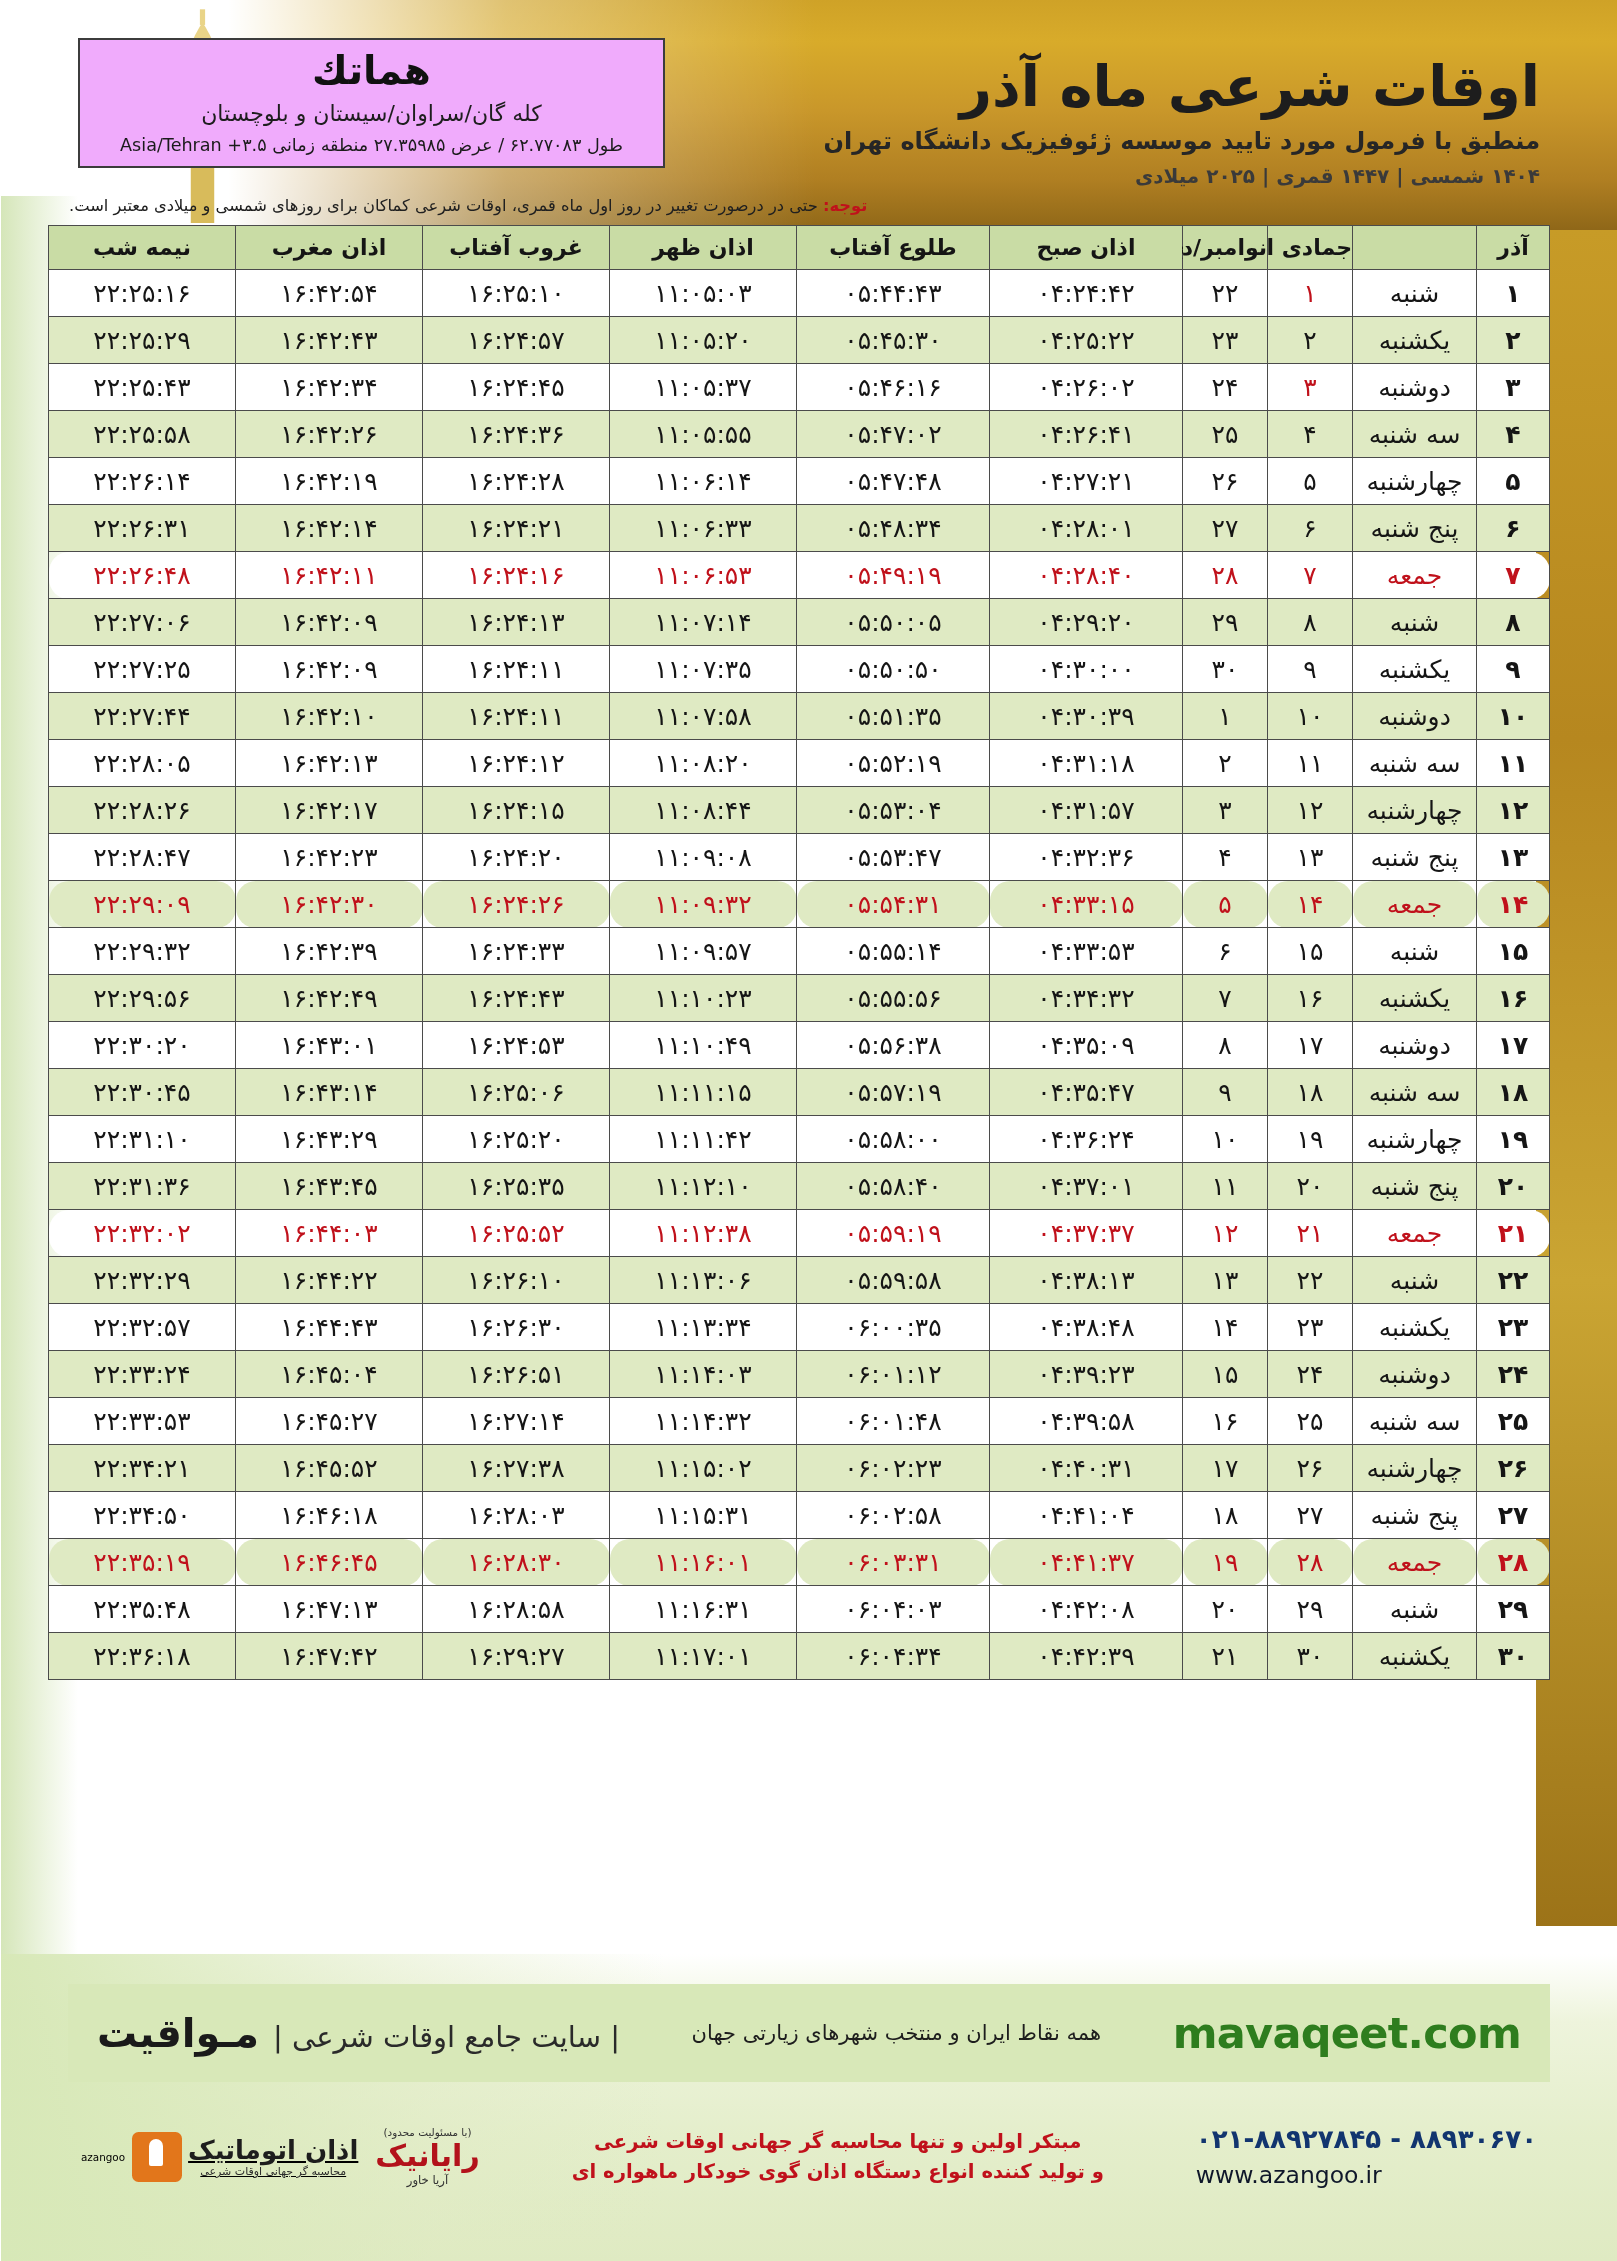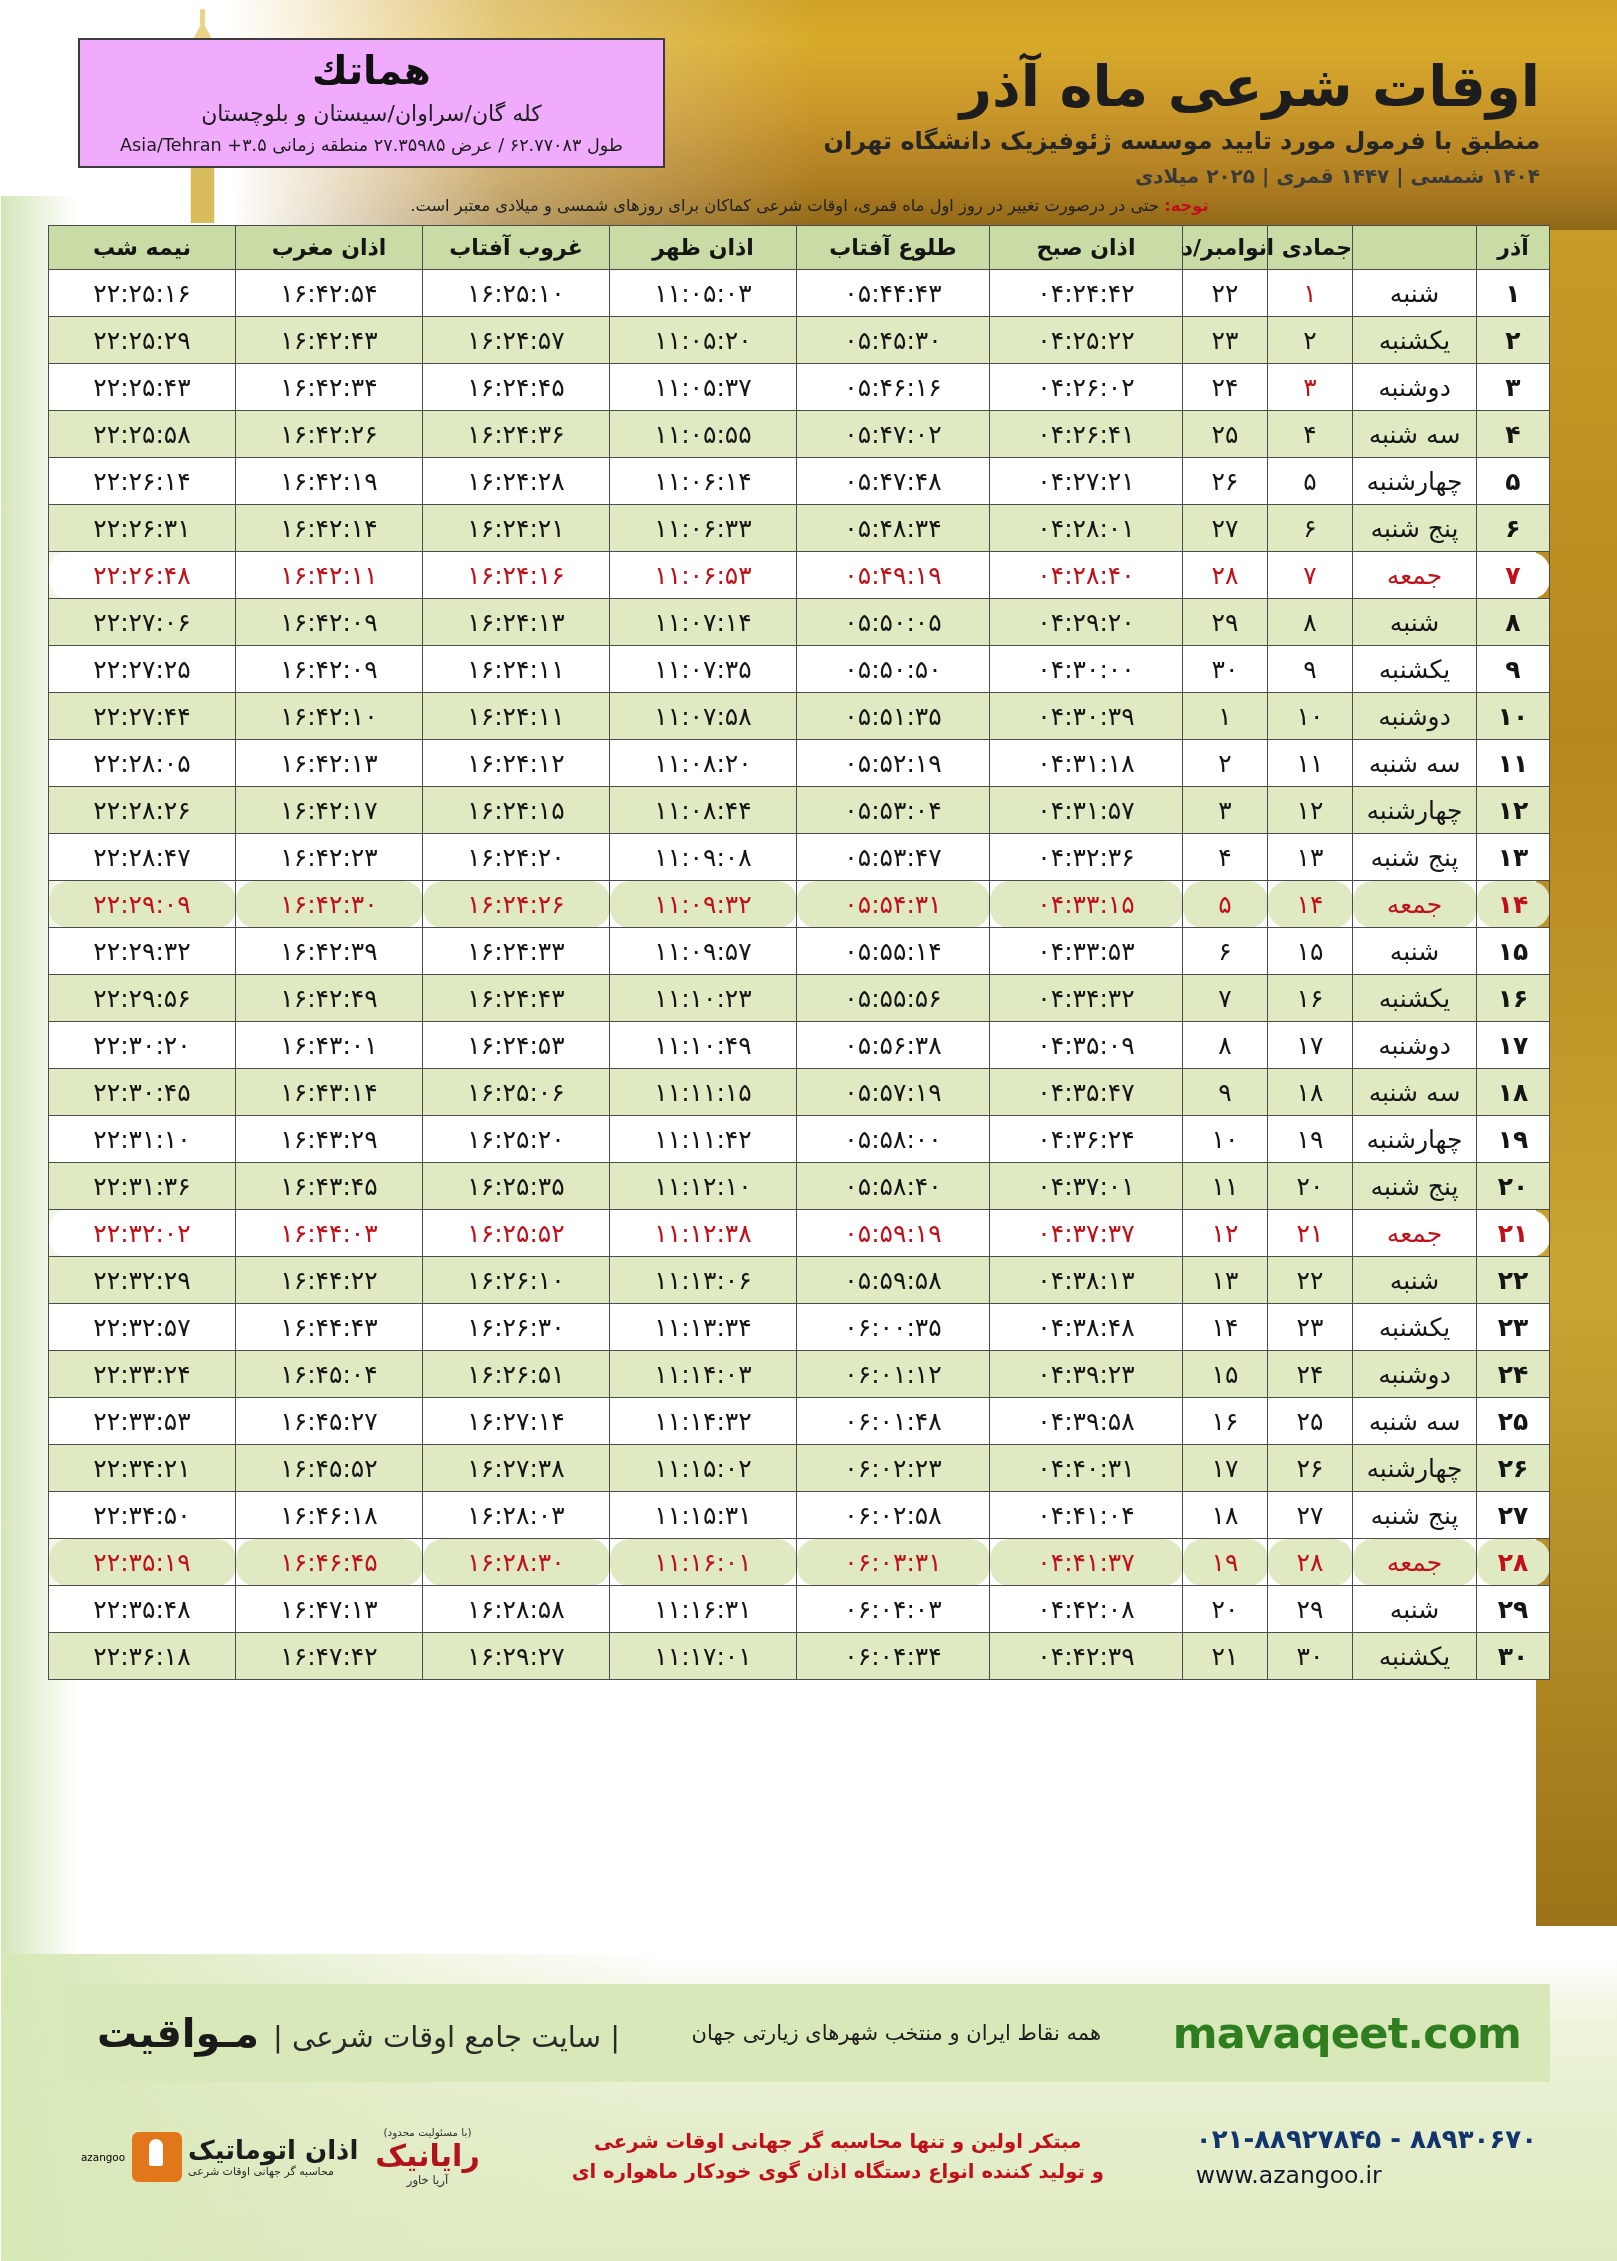--- a/index.html
+++ b/index.html
@@ -66,22 +66,22 @@
     position: absolute; top: 38px; left: 78px; width: 587px; height: 130px;
     border: 2px solid #3c3c3c; background: #f0abfc; text-align: center;
     padding-top: 7.8px;
   }
   .loc-title { font-size: 39px; font-weight: bold; color: #111; letter-spacing: 0.7px;}
   .loc-sub { font-size: 22px; color: #1e1e1e; margin-top: 7.8px; }
   .loc-coord { font-size: 17.6px; color: #1b1b1b; margin-top: 9px; direction: rtl; }
 
   
   .note {
-    position: absolute; top: 196px; right: 78px; width: 1461px;
-    text-align: center; font-size: 16.3px; color: #202020;
+    position: absolute; top: 196px; right: 88px; width: 1461px;
+    text-align: left; font-size: 16.3px; color: #202020;
   }
   .note .note-key { color: #c0111b; font-weight: bold; }
 
   
   .table-wrap {
     position: absolute; top: 225px; left: 68px; width: 1482px;
   }
   table.cal { border-collapse: collapse; width: 1482px; table-layout: fixed; }
   table.cal th, table.cal td {
     border: 1.3px solid #4b4b4b;
@@ -144,21 +144,21 @@
   .logo-rayaneh .ln3 { font-size: 11.7px; color: #333; }
   .logo-azan { display:flex; align-items:center; gap:6.5px; }
   .azan-badge {
     width: 50px; height: 50px; background: #e2761b; border-radius: 6.5px;
     position: relative;
   }
   .azan-badge:after{
     content:""; position:absolute; left:17px; top:7.8px; width:14.4px; height:27px;
     background:#fff; border-radius: 7.2px 7.2px 2px 2px;
   }
-  .azan-text { text-align: left; direction: rtl; }
+  .azan-text { text-align: center; direction: rtl; text-decoration: underline; }
   .azan-text .a1 { font-size: 26px; font-weight: bold; color: #1d1d1d; }
   .azan-text .a2 { font-size: 11px; color: #2a2a2a; }
 </style>
 </head>
 <body>
 
 <div class="bg-top"></div>
 <div class="bg-top-fade"></div>
 <div class="minaret">
   <svg class="dome-shape" viewBox="0 0 96 330" xmlns="http://www.w3.org/2000/svg">

